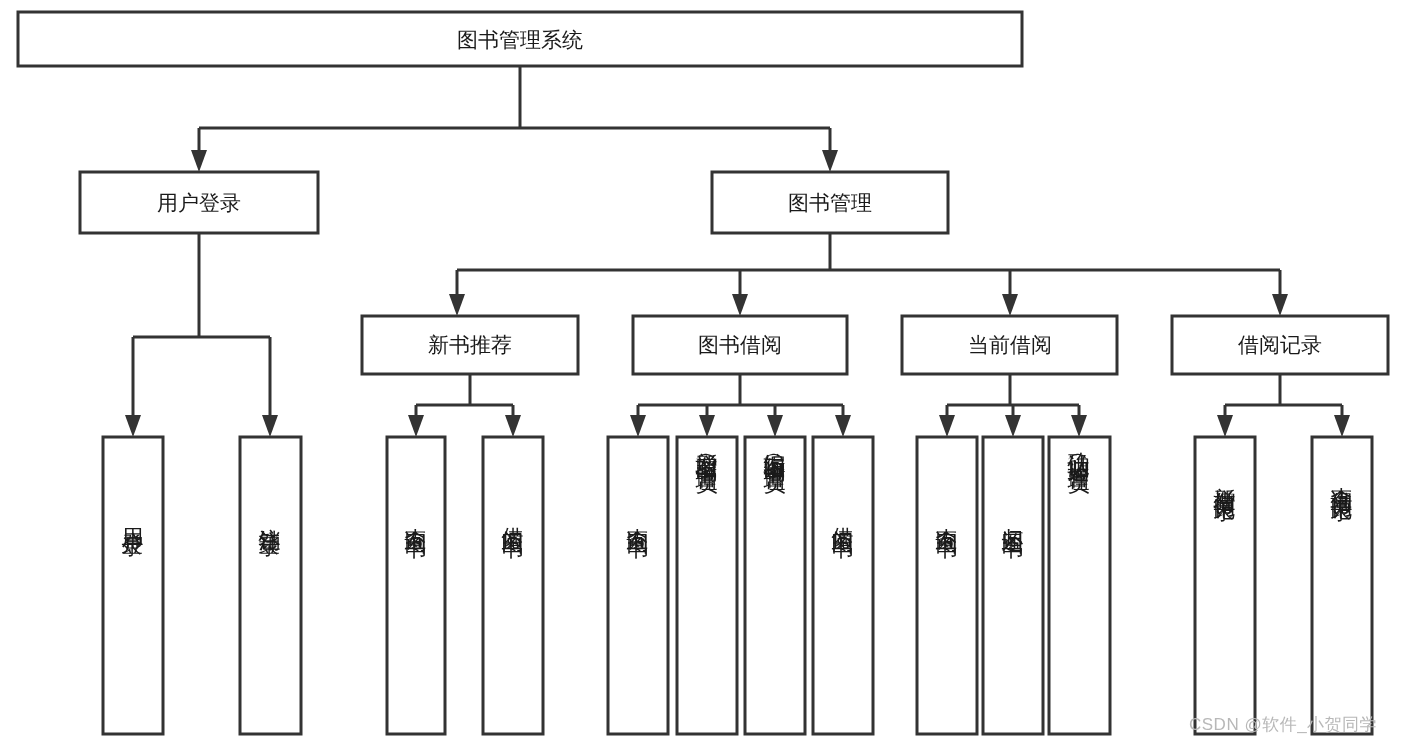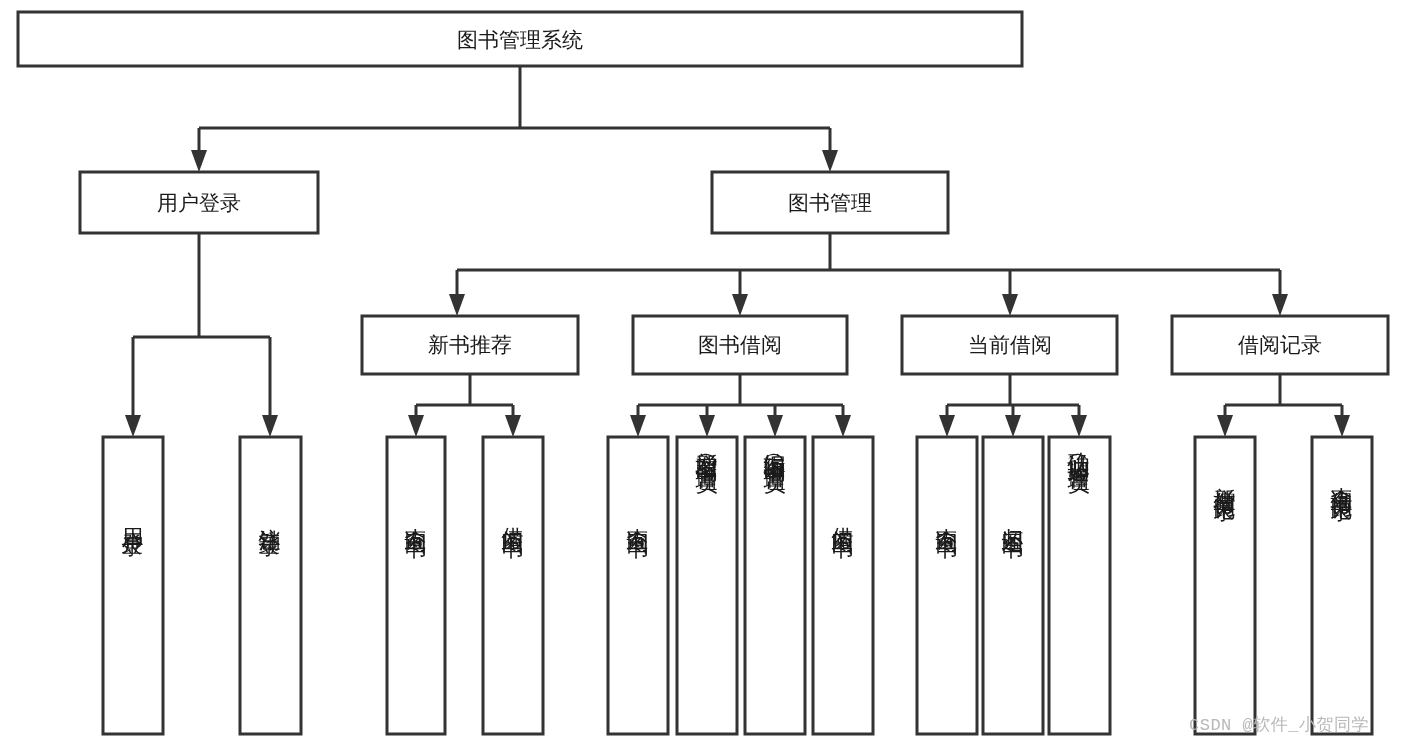--- a/index.html
+++ b/index.html
@@ -54,21 +54,21 @@
     font-family: "Liberation Sans", sans-serif;
     font-size: 22px;
     fill: #1a1a1a;
     writing-mode: vertical-rl;
     text-orientation: upright;
     text-anchor: middle;
     letter-spacing: 3px;
   }
   .watermark-text {
     position: absolute;
-    font-family: Liberation Mono, monospace;
+    font-family: Liberation Sans, sans-serif;
     font-size: 17px;
     color: #b8b8b8;
     white-space: nowrap;
     left: 1189px;
     top: 713px;
     letter-spacing: 0.5px;
   }
 </style>
 </head>
 <body>

